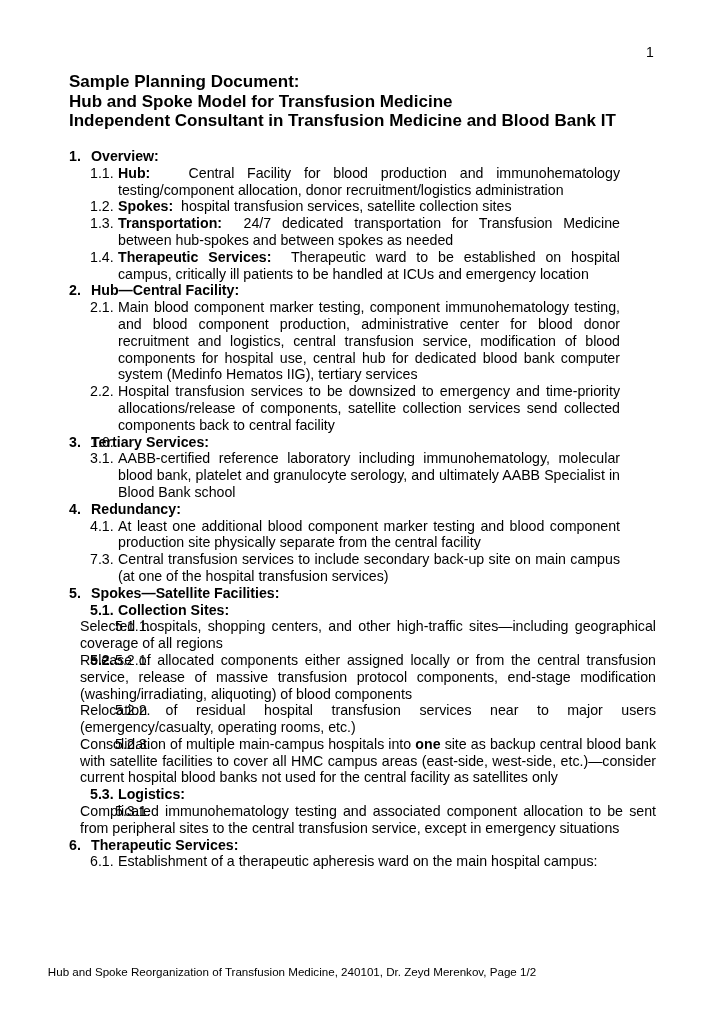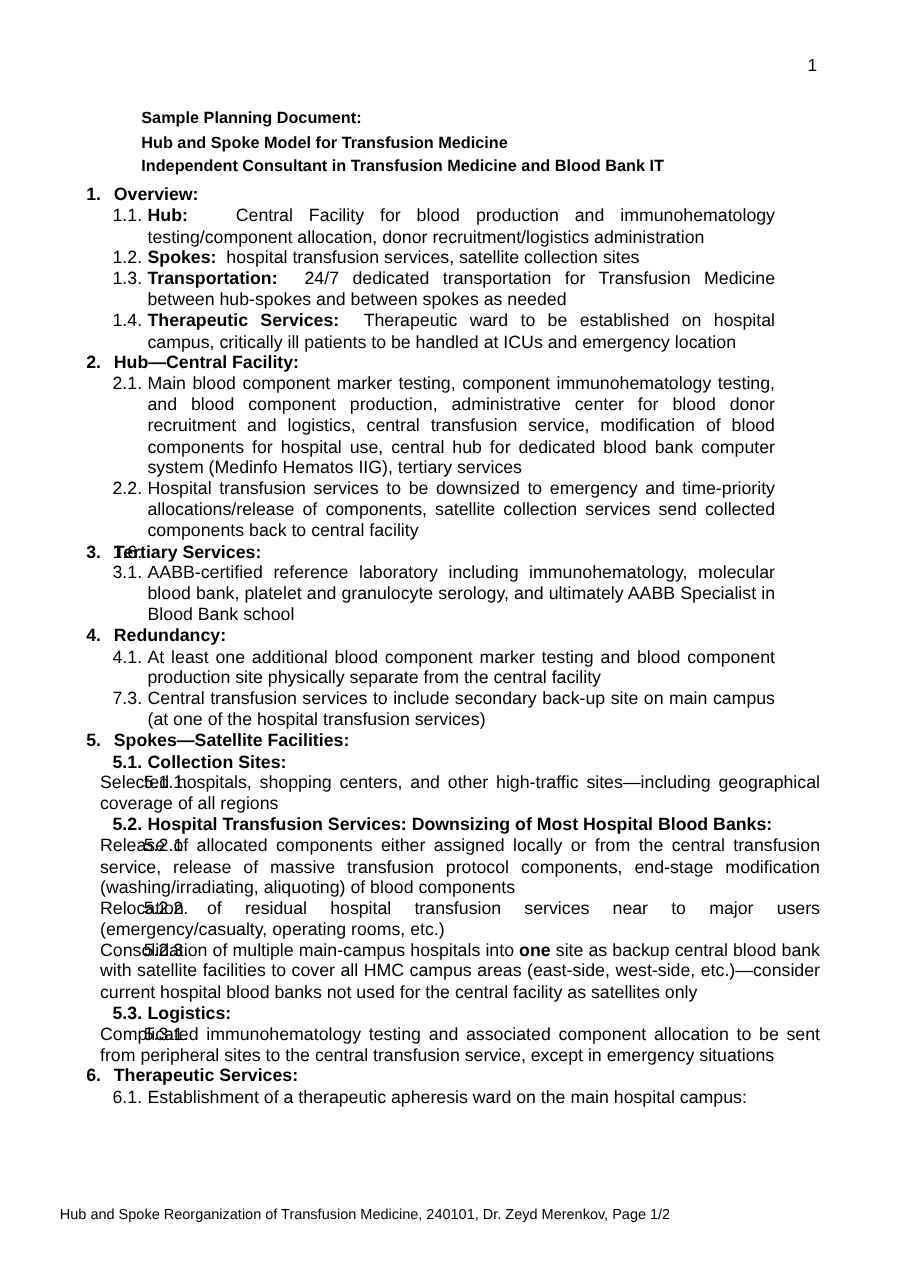--- a/index.html
+++ b/index.html
@@ -1,19 +1,19 @@
 <!DOCTYPE html>
 <html><head>
 <meta charset="utf-8">
 <style>
   html, body { margin: 0; padding: 0; background: #ffffff; }
   body { width: 724px; height: 1024px; position: relative; overflow: hidden;
          font-family: "Liberation Sans", sans-serif; color: #000; }
   .page-num { position: absolute; top: 44px; left: 646px; font-size: 14px; }
-  .title { position: absolute; left: 69px; top: 84px; font-weight: bold; font-size: 13px; line-height: 19.5px; margin-left: 44px; }
+  .title { position: absolute; left: 69px; top: 72px; font-weight: bold; font-size: 17px; line-height: 19.5px; }
   .title div { white-space: nowrap; }
   .body { position: absolute; left: 0; top: 148px; width: 724px; font-size: 14.2px; line-height: 16.8px; }
   .row { position: relative; }
   .l1 { padding-left: 91px; }
   .l1 .num { position: absolute; left: 69px; font-weight: bold; }
   .l2 { padding-left: 118px; padding-right: 104px; text-align: justify; text-align-last: left; }
   .l2 .num { position: absolute; left: 90px; }
   .l2b .num { font-weight: bold; }
   .l3 { padding-left: 80px; padding-right: 68px; text-align: justify; text-align-last: left; }
   .l3 .num { position: absolute; left: 115px; }
@@ -105,21 +105,20 @@
     <span class="num">5.1.</span>
     <span class="b">Collection Sites:</span>
   </div>
   <div class="row l3">
     <span class="num">5.1.1.</span>
     <span>Selected hospitals, shopping centers, and other high-traffic sites—including geographical coverage of all regions</span>
   </div>
 
   <div class="row l2 l2b">
     <span class="num">5.2.</span>
-    <span class="b">Hospital Transfusion Services:  Downsizing of Most Hospital Blood Banks:</span>
   </div>
   <div class="row l3">
     <span class="num">5.2.1.</span>
     <span>Release of allocated components either assigned locally or from the central transfusion service, release of massive transfusion protocol components, end-stage modification (washing/irradiating, aliquoting) of blood components</span>
   </div>
   <div class="row l3">
     <span class="num">5.2.2.</span>
     <span>Relocation of residual hospital transfusion services near to major users (emergency/casualty, operating rooms, etc.)</span>
   </div>
   <div class="row l3">

